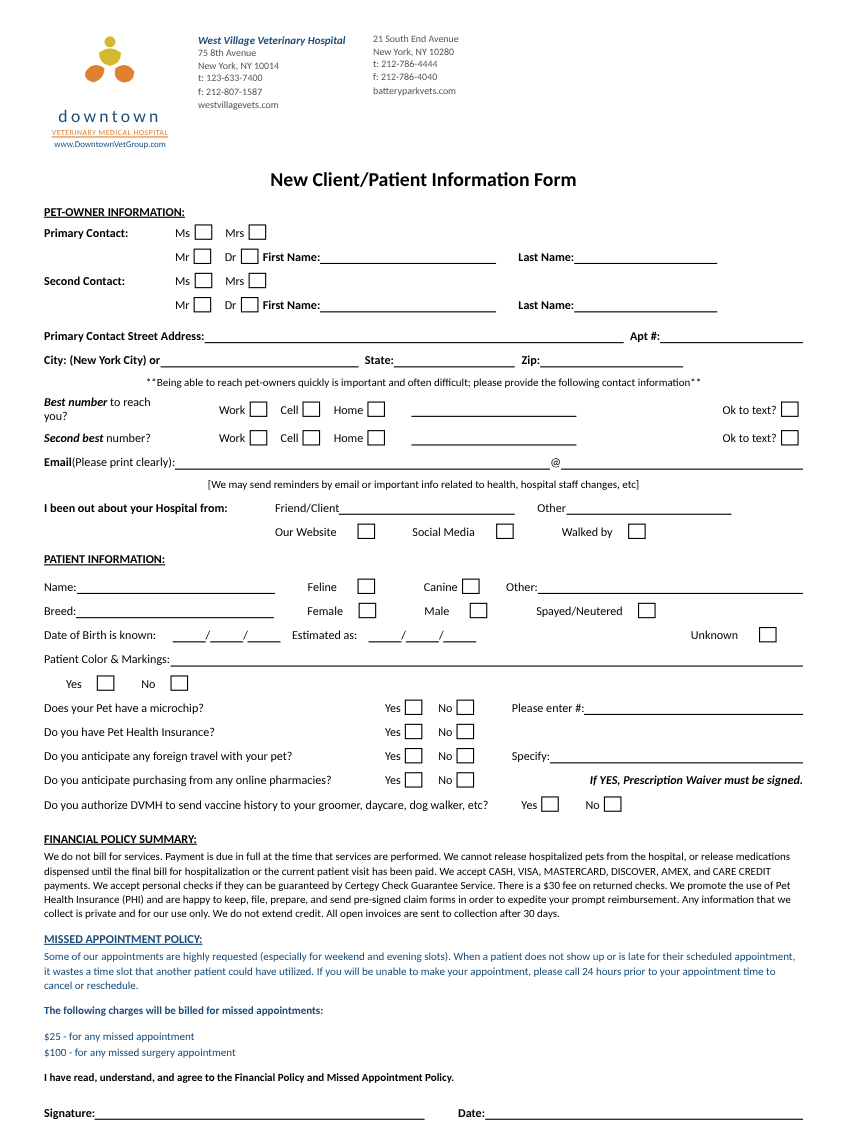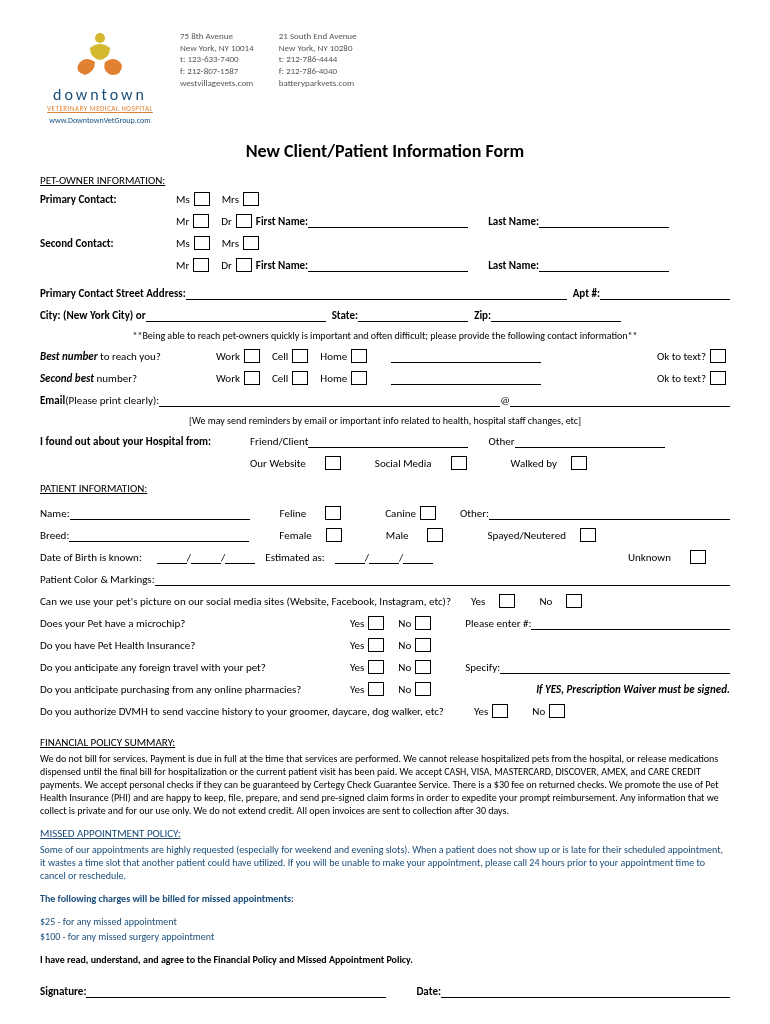--- a/index.html
+++ b/index.html
@@ -1,30 +1,30 @@
 <!DOCTYPE html>
 <html><head>
 <meta charset="utf-8">
 <style>
   * { box-sizing: border-box; margin: 0; padding: 0; }
   body { font-family: Calibri, Arial, sans-serif; font-size: 11px; color: #000; background: #fff; width: 770px; margin: 0 auto; padding: 30px 40px; }
   .header { display: flex; gap: 20px; margin-bottom: 15px; }
   .logo { width: 120px; text-align: center; }
   .logo-img { width: 80px; height: 50px; margin: 0 auto; }
-  .logo-text { color: #1a4d7a; font-size: 16px; letter-spacing: 3px; font-weight: 300; margin-top: 2px; }
+  .logo-text { color: #1a4d7a; font-size: 16px; letter-spacing: 3px; font-weight: 300; margin-top: 14px; }
   .logo-sub { color: #e08030; font-size: 7px; letter-spacing: 0.5px; text-decoration: underline; }
   .logo-url { color: #1a4d7a; font-size: 8px; margin-top: 2px; }
   .locations { display: flex; gap: 25px; flex: 1; }
   .loc { font-size: 9px; line-height: 1.3; color: #555; }
   .loc-title { color: #1a4d7a; font-weight: bold; font-style: italic; font-size: 10px; }
   .form-title { text-align: center; font-size: 18px; font-weight: bold; margin: 10px 0 12px 0; }
-  .section-head { font-weight: normal; text-decoration: underline; font-size: 11px; margin-bottom: 3px; }
+  .section-head { font-weight: bold; text-decoration: underline; font-size: 11px; margin-bottom: 3px; }
   .row { display: flex; align-items: center; margin-bottom: 4px; min-height: 18px; }
   .lbl { font-weight: bold; }
-  .wid-120 { width: 136px; display: inline-block; }
+  .wid-120 { width: 119px; display: inline-block; }
   .chk { display: inline-block; width: 16px; height: 14px; border: 1px solid #000; margin: 0 4px; vertical-align: middle; }
   .line { border-bottom: 1px solid #000; display: inline-block; height: 14px; vertical-align: bottom; }
   .note { text-align: center; font-size: 10px; margin: 5px 0; }
   .ital { font-style: italic; }
   .bold { font-weight: bold; }
   .policy { font-size: 10px; line-height: 1.3; margin-bottom: 10px; }
   .missed { color: #1a4d7a; }
   .gap { height: 6px; }
   .sml-gap { margin-right: 8px; }
 </style>
@@ -38,20 +38,21 @@
       <path d="M30 18 Q40 10 50 18 Q50 28 40 30 Q30 28 30 18" fill="#d4b830"></path>
       <path d="M18 35 Q25 25 35 32 Q35 42 25 45 Q15 42 18 35" fill="#e08030"></path>
       <path d="M45 32 Q55 25 62 35 Q62 45 52 45 Q42 42 45 32" fill="#e08030"></path>
     </svg>
     <div class="logo-text">downtown</div>
     <div class="logo-sub">VETERINARY MEDICAL HOSPITAL</div>
     <div class="logo-url">www.DowntownVetGroup.com</div>
   </div>
   <div class="locations">
     <div class="loc">
+      <div class="loc-title">West Village Veterinary Hospital</div>
       <div>75 8th Avenue</div>
       <div>New York, NY 10014</div>
       <div>t: 123-633-7400</div>
       <div>f: 212-807-1587</div>
       <div>westvillagevets.com</div>
     </div>
     <div class="loc">
       <div>21 South End Avenue</div>
       <div>New York, NY 10280</div>
       <div>t: 212-786-4444</div>
@@ -165,21 +166,21 @@
 <div class="row">
   <span class="lbl">Email</span>
     <span> (Please print clearly):</span>
   <span class="line" style="flex:1"></span>
   <span>@</span>
   <span class="line" style="width:220px"></span>
 </div>
 <div class="note">[We may send reminders by email or important info related to health, hospital staff changes, etc]</div>
 
 <div class="row">
-  <span class="lbl" style="width:210px">I found out about your Hospital from:</span>
+  <span class="lbl" style="width:210px">I been out about your Hospital from:</span>
   <span>Friend/Client</span>
   <span class="line" style="width:160px"></span>
   <span style="width:20px"></span>
   <span>Other</span>
   <span class="line" style="width:150px"></span>
 </div>
 <div class="row">
   <span style="width:210px"></span>
   <span>Our Website</span>
   <span style="width:15px"></span>
@@ -249,21 +250,20 @@
   <span style="width:15px"></span>
     <span class="chk"></span>
   <span style="width:20px"></span>
 </div>
 <div class="row">
   <span>Patient Color &amp; Markings:</span>
   <span class="line" style="flex:1"></span>
 </div>
 
 <div class="row">
-  <span>Can we use your pet's picture on our social media sites (Website, Facebook, Instagram, etc)?</span>
   <span style="width:20px"></span>
   <span>Yes</span>
   <span style="width:10px"></span>
     <span class="chk"></span>
   <span style="width:20px"></span>
   <span>No</span>
   <span style="width:10px"></span>
     <span class="chk"></span>
 </div>
 <div class="row">

